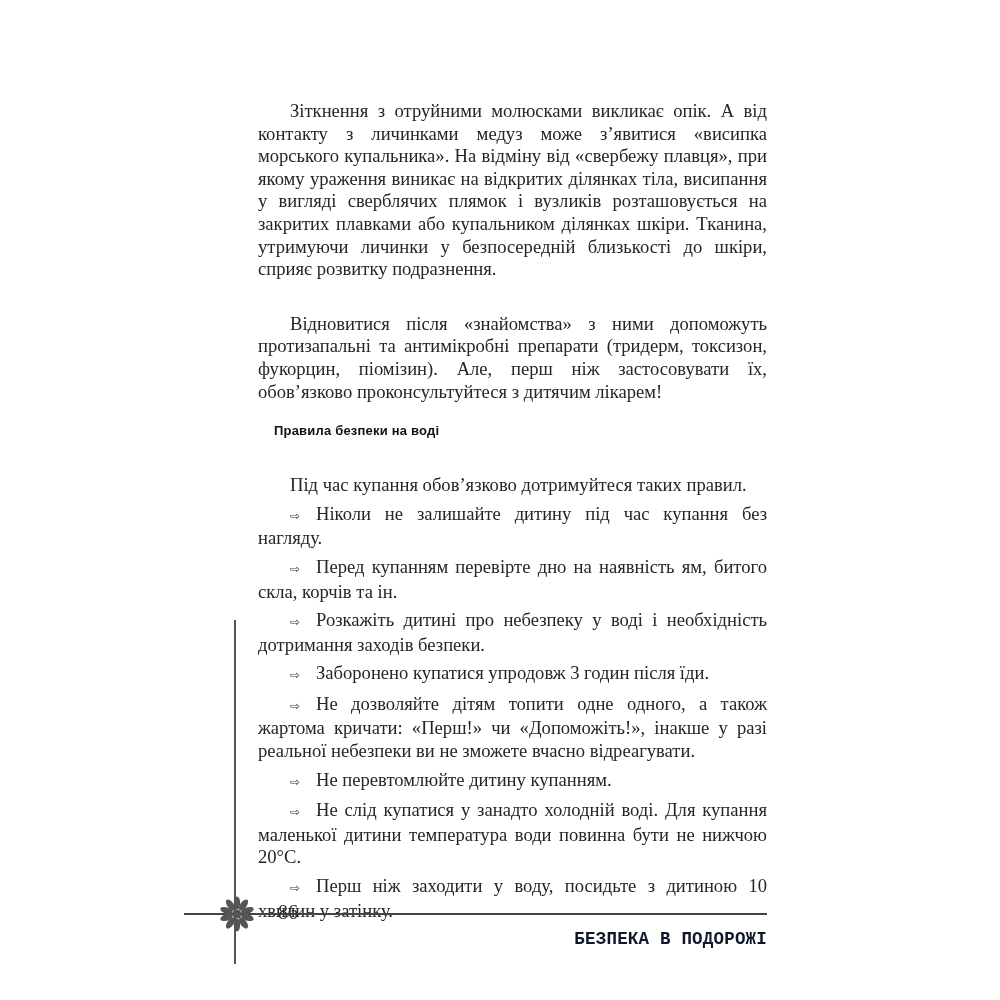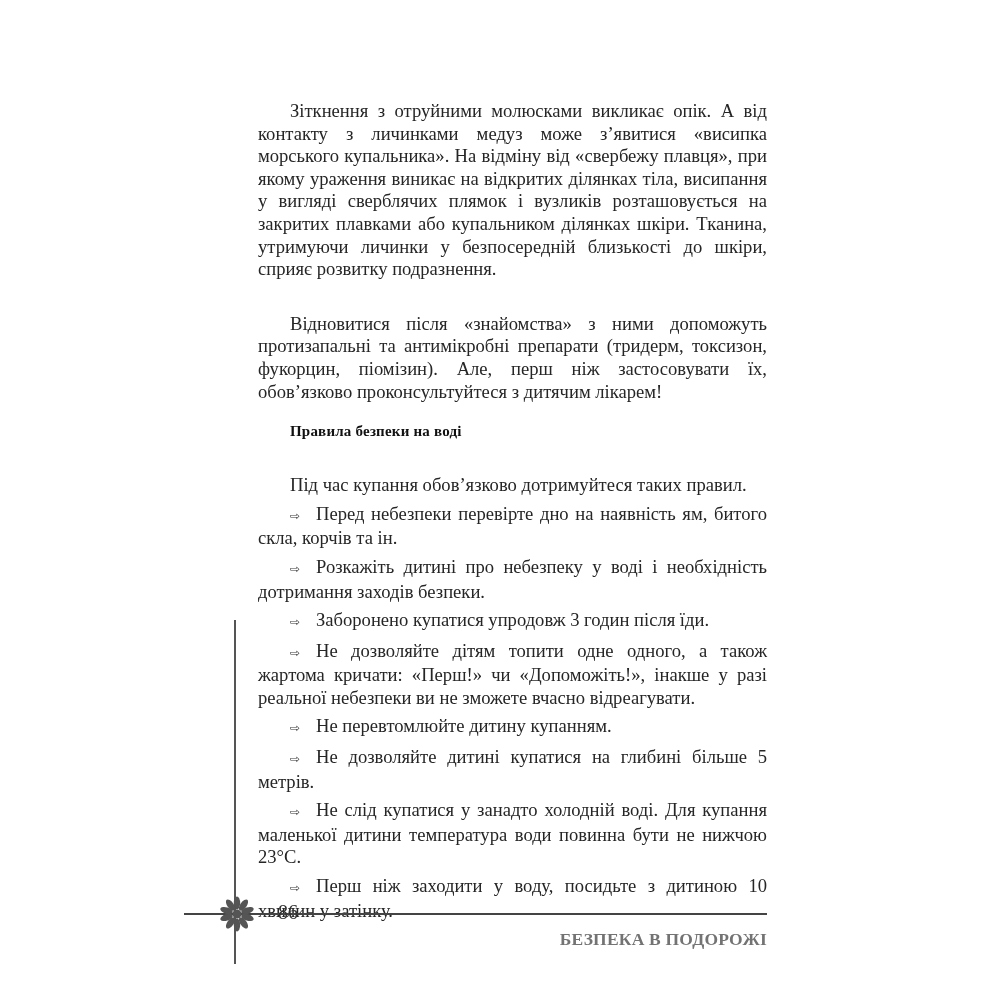--- a/index.html
+++ b/index.html
@@ -1,49 +1,49 @@
 <!DOCTYPE html>
 <html><head>
 <meta charset="utf-8">
 <style>
   html, body { margin:0; padding:0; background:#ffffff; }
   body { width:1000px; height:1000px; position:relative; overflow:hidden;
          font-family:"Liberation Serif","DejaVu Serif",serif; color:#262626; }
   .page { position:absolute; left:258px; top:68px; width:509px; }
   .p { font-size:18.6px; line-height:22.6px; text-align:justify; margin:0; }
   .indent { text-indent:32px;margin-top:32px; }
-  .heading { font-family:Liberation Serif, serif; font-weight:bold;
-             font-size:15px; color:#111; margin:17px 0 6px 32px; line-height:22px; letter-spacing:0.2px;}
+  .heading { font-family:Liberation Sans, sans-serif; font-weight:bold;
+             font-size:13px; color:#111; margin:17px 0 6px 16px; line-height:22px; letter-spacing:0.2px;}
   .bullet { margin-top:6px; }
   .arrow { font-family:"DejaVu Sans",sans-serif; font-size:12px; display:inline-block; width:26px; text-indent:0; color:#333; }
   .vline { position:absolute; left:234px; top:620px; width:2px; height:344px; background:#555; }
   .hline { position:absolute; left:184px; top:913px; width:583px; height:2px; background:#444; }
   .flower { position:absolute; left:216px; top:893px; width:42px; height:42px; }
   .pageno { position:absolute; left:278px; top:901px; font-size:20px; color:#333; }
-  .footer-title { position:absolute; right:233px; top:929px; font-family:Liberation Serif, serif;
-                  font-weight:bold; font-size:17.5px; color:#737373; letter-spacing:0.2px; }
+  .footer-title { position:absolute; right:233px; top:929px; font-family:Liberation Mono, monospace;
+                  font-weight:bold; font-size:17.5px; color:#0f172a; letter-spacing:0.2px; }
 </style>
 </head>
 <body>
 
 <div class="page">
   <p class="p indent">Зіткнення з отруйними молюсками викликає опік. А від контакту з личинками медуз може з’явитися «висипка морського купальника». На відміну від «свербежу плавця», при якому ураження виникає на відкритих ділянках тіла, висипання у вигляді сверблячих плямок і вузликів розташовується на закритих плавками або купальником ділянках шкіри. Тканина, утримуючи личинки у безпосередній близькості до шкіри, сприяє розвитку подразнення.</p>
   <p class="p indent">Відновитися після «знайомства» з ними допоможуть протизапальні та антимікробні препарати (тридерм, токсизон, фукорцин, піомізин). Але, перш ніж застосовувати їх, обов’язково проконсультуйтеся з дитячим лікарем!</p>
 
   <div class="heading">Правила безпеки на воді</div>
   <p class="p indent">Під час купання обов’язково дотримуйтеся таких правил.</p>
 
   <div id="rules">
-      <p class="p indent bullet"><span class="arrow">⇨</span><span>Перед небезпеки перевірте дно на наявність ям, битого скла, корчів та ін.</span></p>
+      <p class="p indent bullet"><span class="arrow">⇨</span><span>Ніколи не залишайте дитину під час купання без нагляду.</span></p>
+      <p class="p indent bullet"><span class="arrow">⇨</span><span>Перед купанням перевірте дно на наявність ям, битого скла, корчів та ін.</span></p>
       <p class="p indent bullet"><span class="arrow">⇨</span><span>Розкажіть дитині про небезпеку у воді і необхідність дотримання заходів безпеки.</span></p>
       <p class="p indent bullet"><span class="arrow">⇨</span><span>Заборонено купатися упродовж 3 годин після їди.</span></p>
       <p class="p indent bullet"><span class="arrow">⇨</span><span>Не дозволяйте дітям топити одне одного, а також жартома кричати: «Перш!» чи «Допоможіть!», інакше у разі реальної небезпеки ви не зможете вчасно відреагувати.</span></p>
       <p class="p indent bullet"><span class="arrow">⇨</span><span>Не перевтомлюйте дитину купанням.</span></p>
-      <p class="p indent bullet"><span class="arrow">⇨</span><span>Не дозволяйте дитині купатися на глибині більше 5 метрів.</span></p>
-      <p class="p indent bullet"><span class="arrow">⇨</span><span>Не слід купатися у занадто холодній воді. Для купання маленької дитини температура води повинна бути не нижчою 23°С.</span></p>
+      <p class="p indent bullet"><span class="arrow">⇨</span><span>Не слід купатися у занадто холодній воді. Для купання маленької дитини температура води повинна бути не нижчою 20°С.</span></p>
       <p class="p indent bullet"><span class="arrow">⇨</span><span>Перш ніж заходити у воду, посидьте з дитиною 10 хвилин у затінку.</span></p>
     </div>
 </div>
 
 <div class="vline"></div>
 <div class="hline"></div>
 <svg class="flower" viewBox="-21 -21 42 42">
   <g fill="#555">
     <ellipse cx="0" cy="-11" rx="3.2" ry="6.5" transform="rotate(0)"></ellipse>
     <ellipse cx="0" cy="-11" rx="3.2" ry="6.5" transform="rotate(36)"></ellipse>

